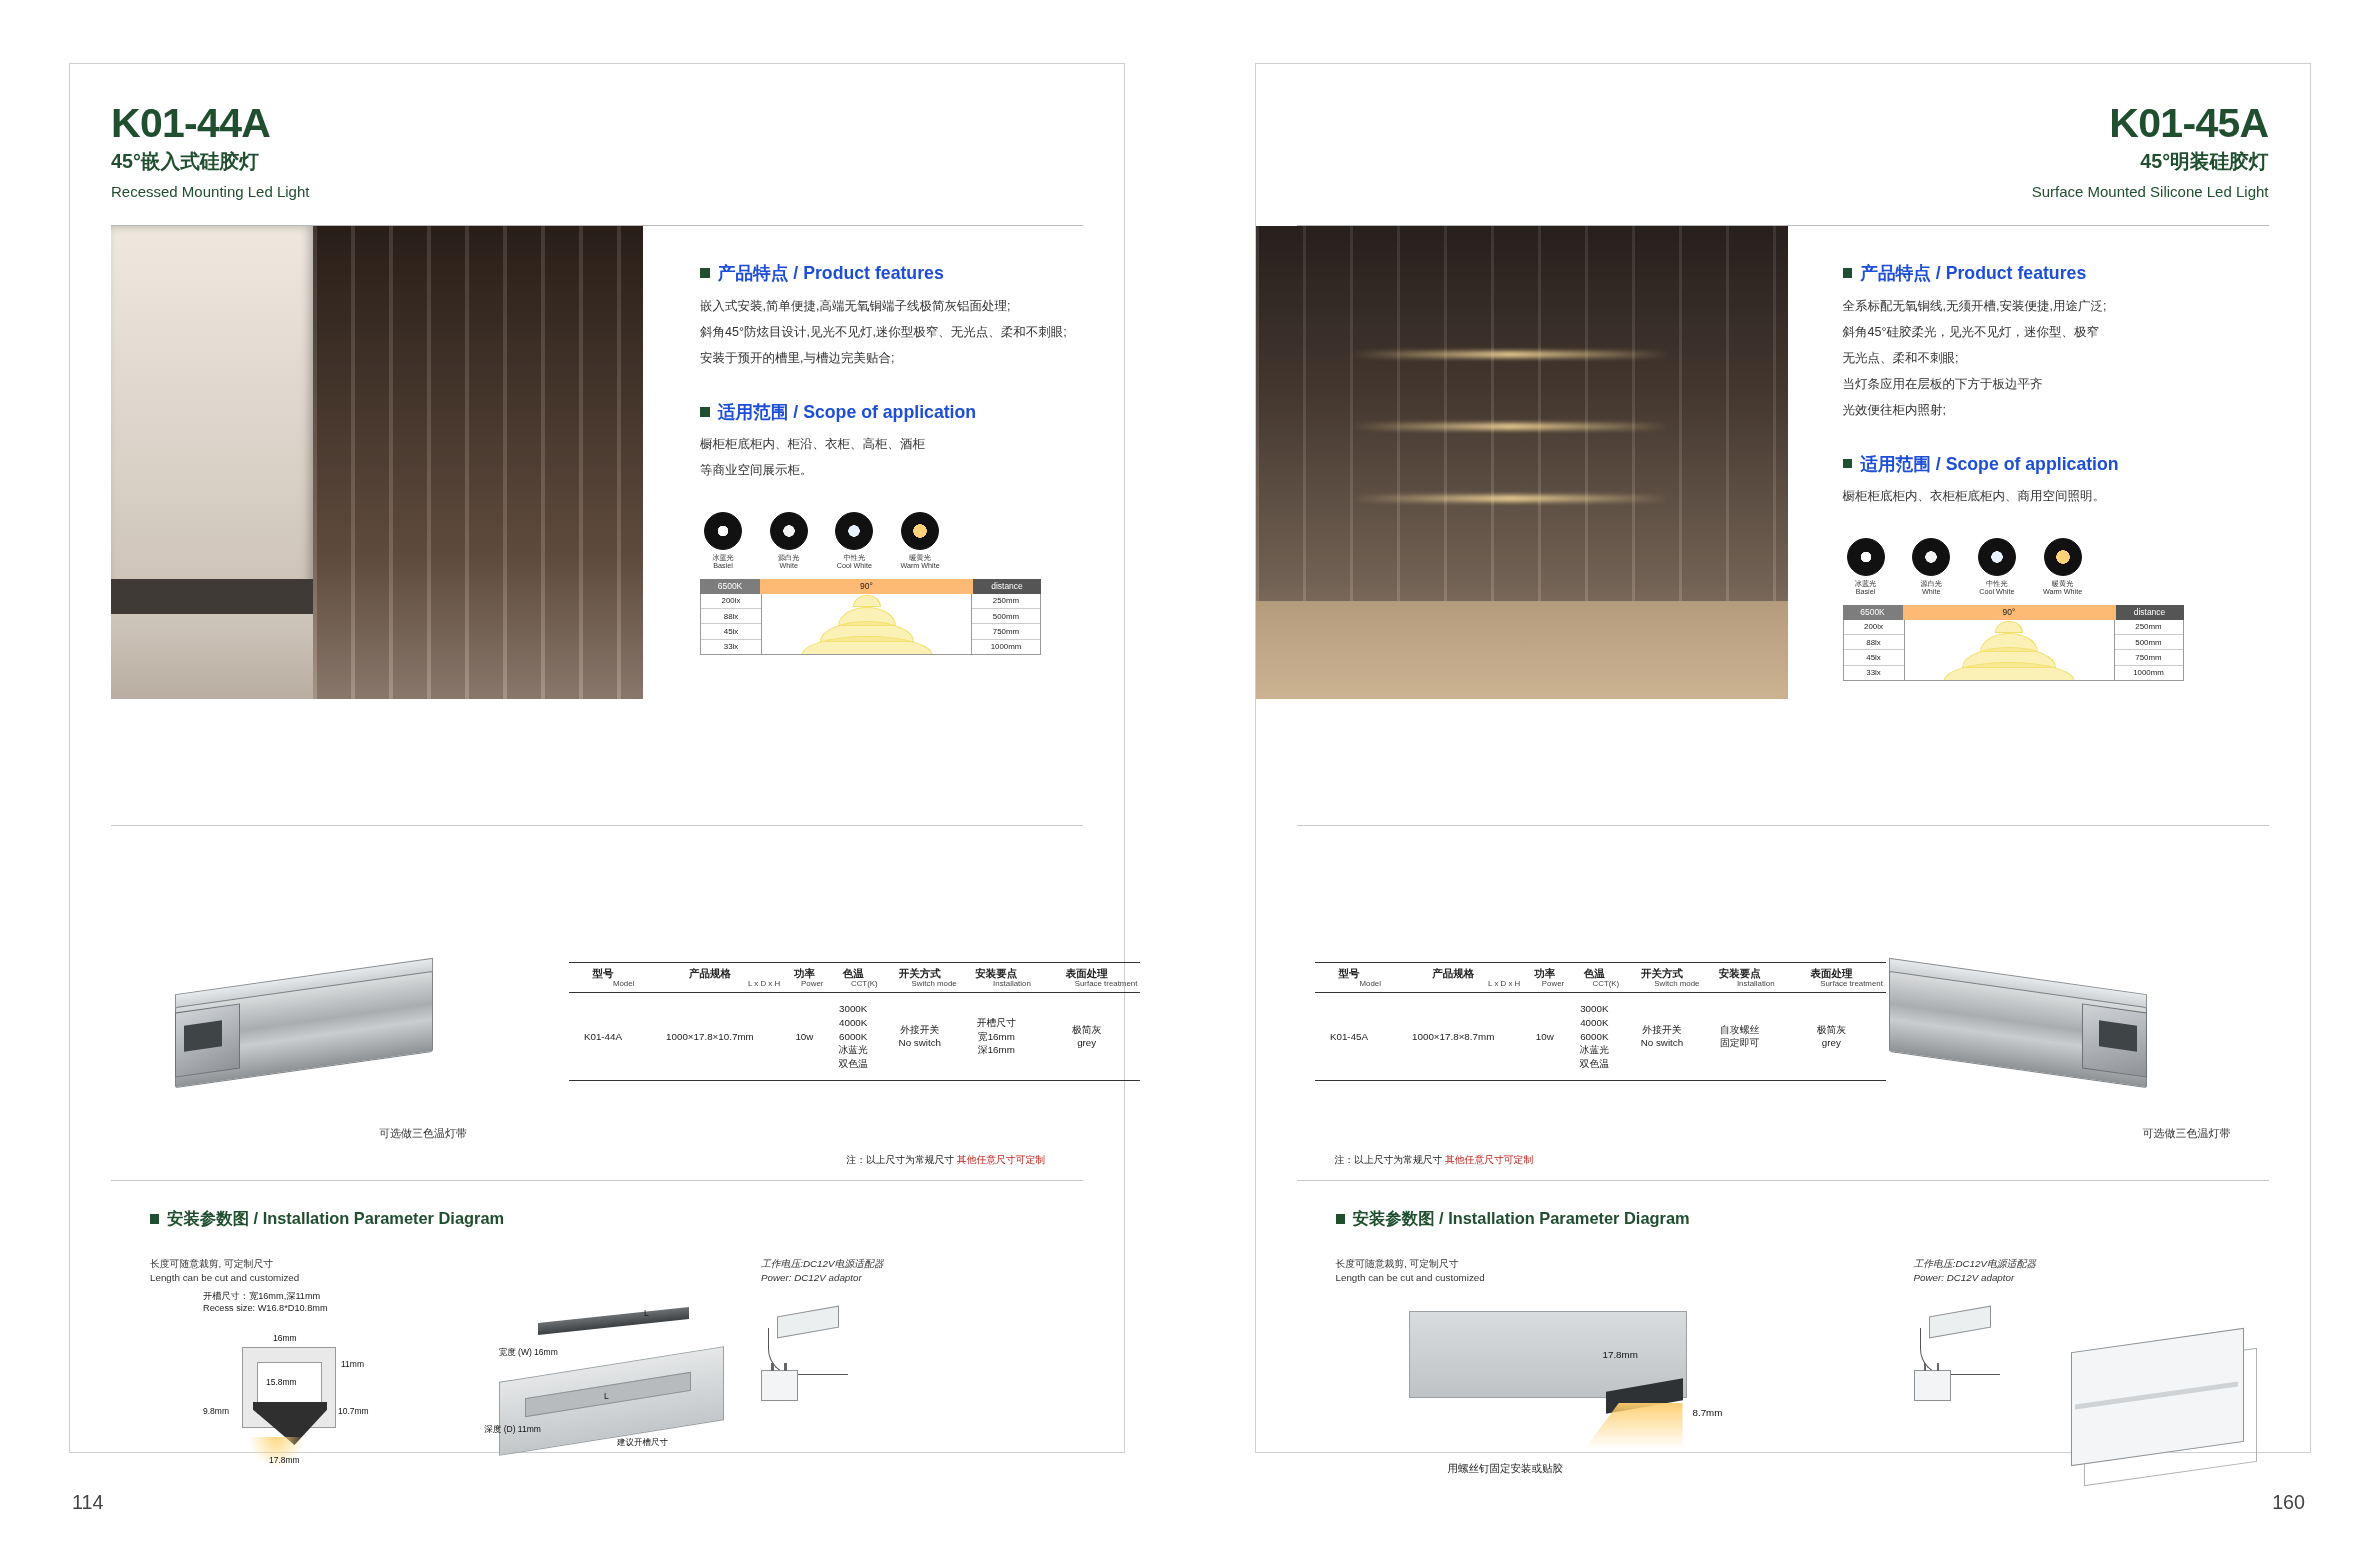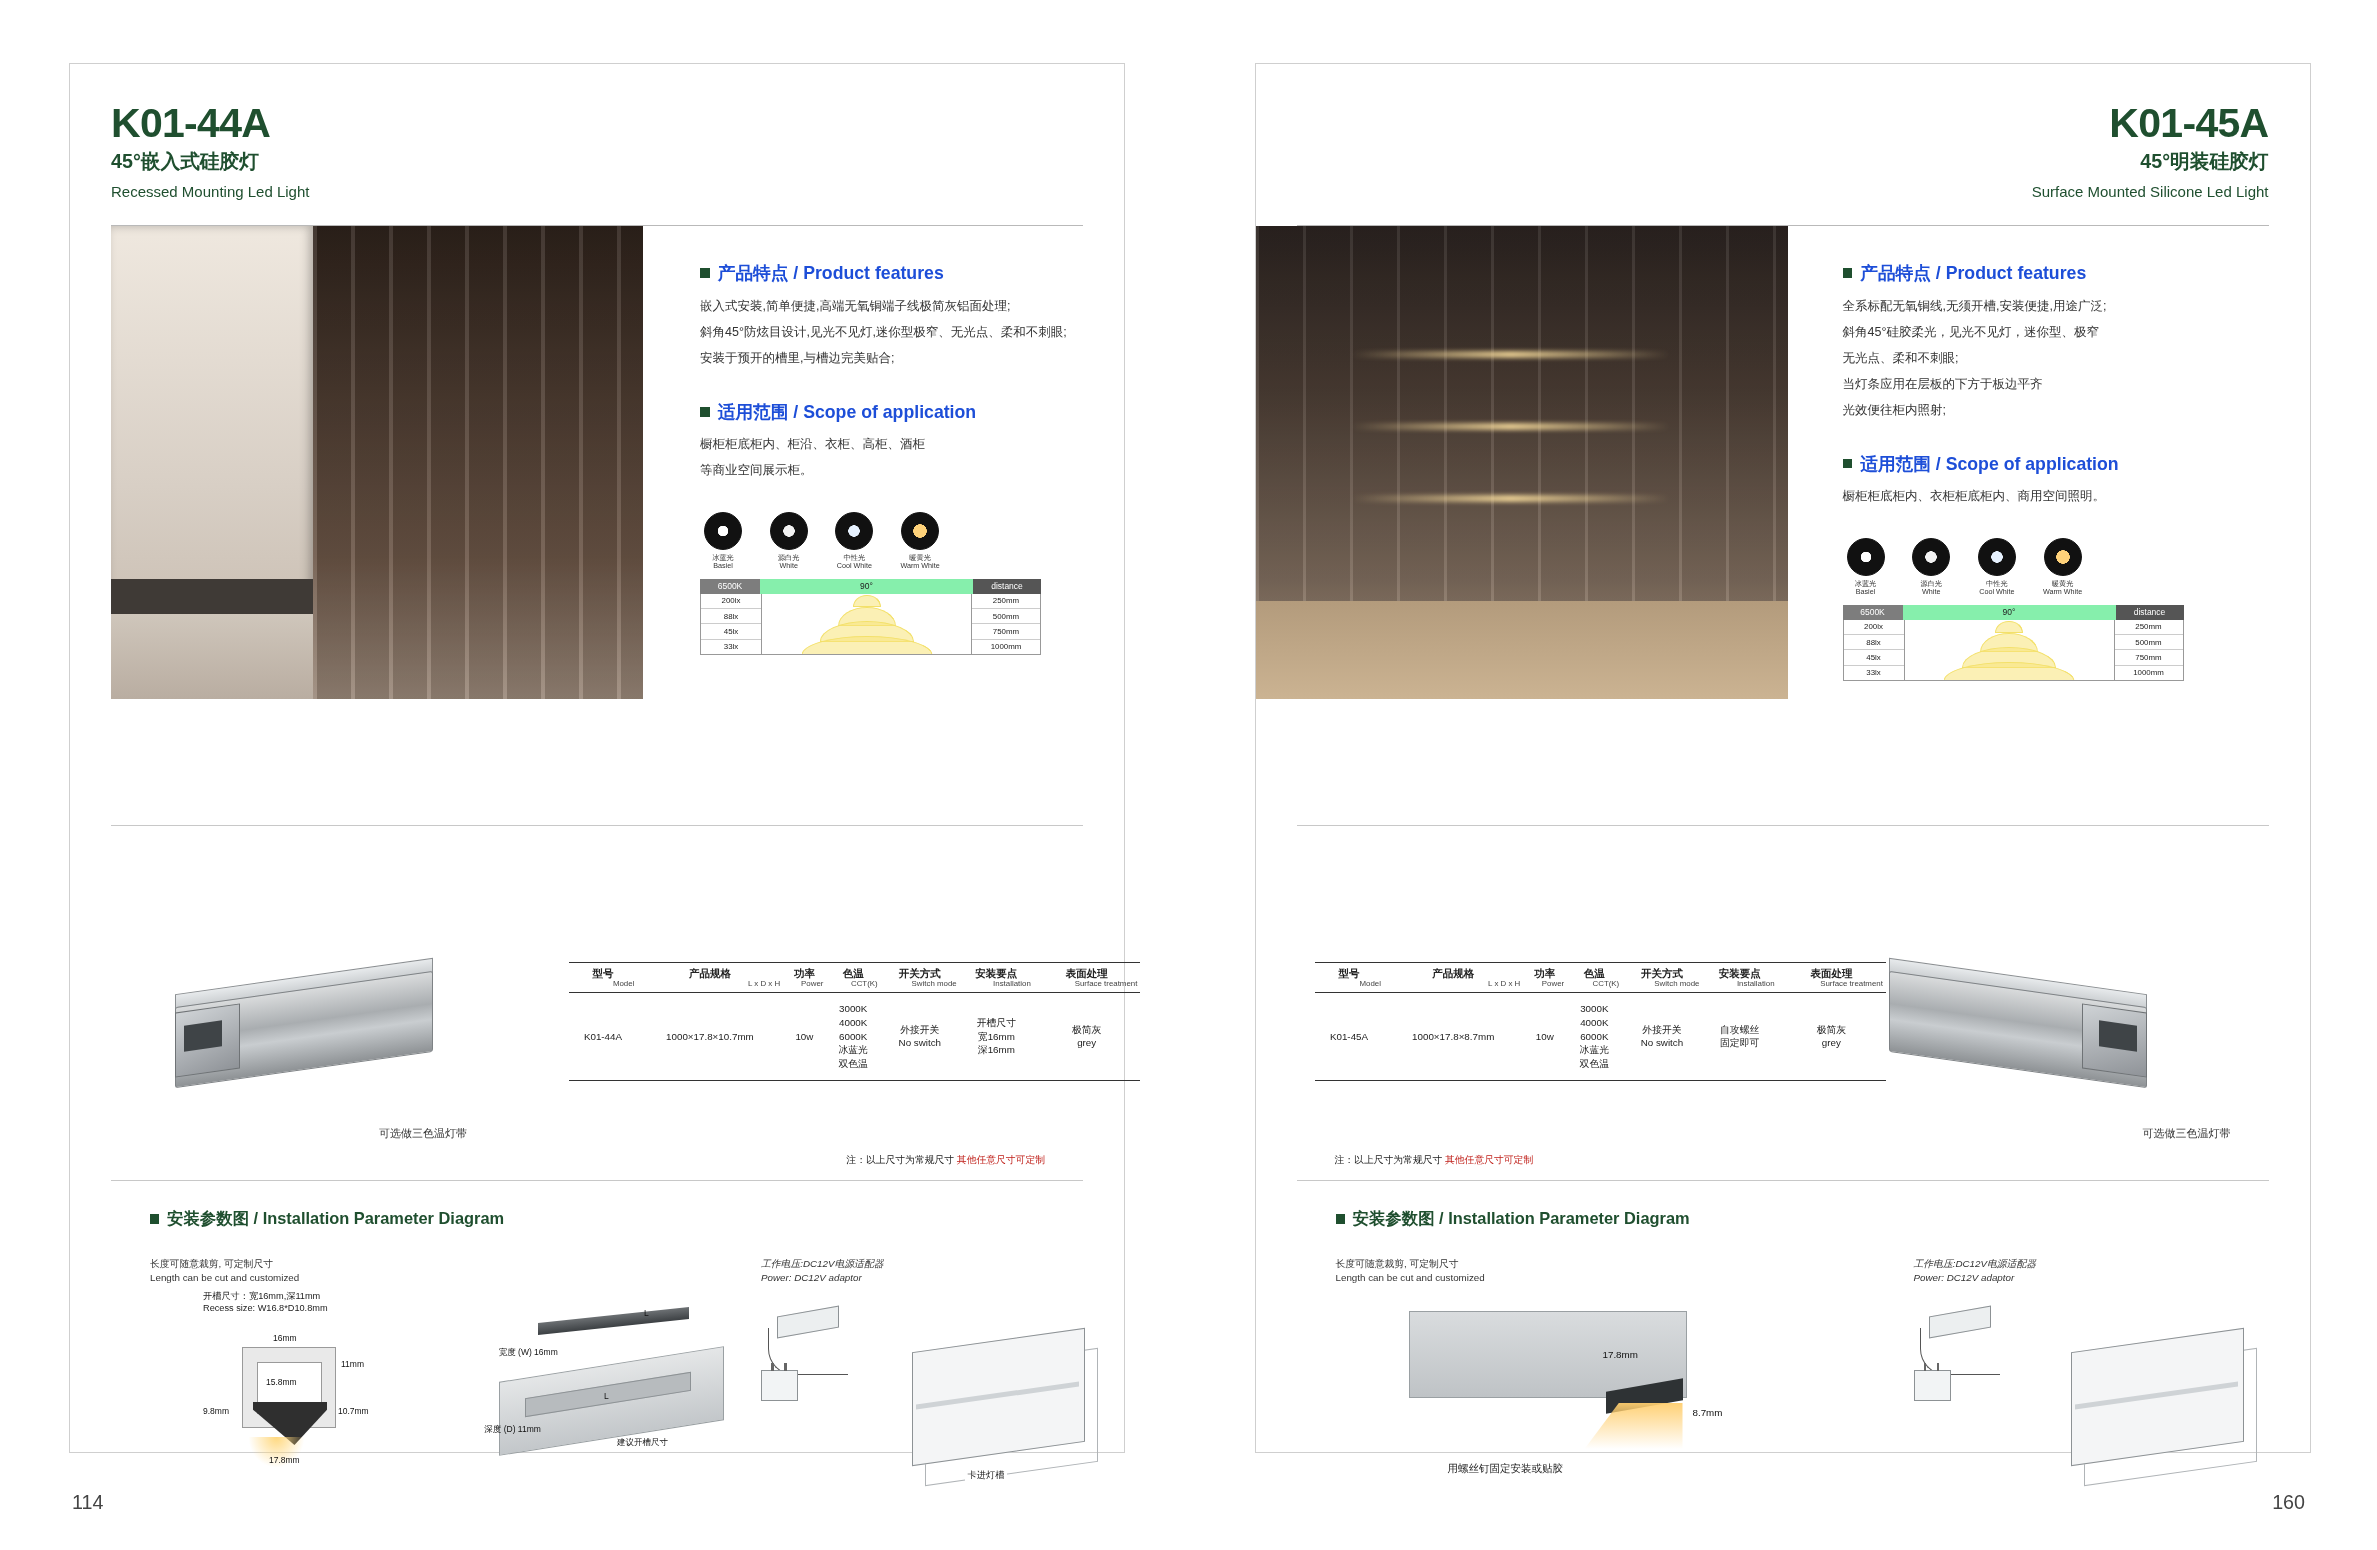--- a/index.html
+++ b/index.html
@@ -100,21 +100,21 @@
   .bulb.b2{background:radial-gradient(circle at 50% 50%, #f2f2f2 0 22%, #111 23% 100%);}
   .bulb.b3{background:radial-gradient(circle at 50% 50%, #e7f2ff 0 22%, #111 23% 100%);}
   .bulb.b4{background:radial-gradient(circle at 50% 50%, #ffd27a 0 26%, #111 27% 100%);}
   .cct .cn{font-size:7.2px;color:#333;margin-top:3.9px;line-height:1.1;}
   .cct .en{font-size:7.2px;color:#333;line-height:1.1;}
 
   
   .dist{margin-top:3.9px;width:341px;font-size:8.5px;}
   .dist .toprow{display:flex;align-items:stretch;height:14.4px;}
   .dist .k{background:#7d7d7d;color:#fff;width:60px;display:flex;align-items:center;justify-content:center;font-size:8.5px;}
-  .dist .beam{flex:1;background:#86efac;color:#222;display:flex;align-items:center;justify-content:center;font-size:8.5px;}
+  .dist .beam{flex:1;background:#fdba74;color:#222;display:flex;align-items:center;justify-content:center;font-size:8.5px;}
   .dist .dhead{width:68px;background:#555;color:#fff;display:flex;align-items:center;justify-content:center;font-size:8.5px;}
   .dist .body{display:flex;border:0.7px solid #999;border-top:none;}
   .dist .lux{width:60px;border-right:0.7px solid #999;}
   .dist .lux div{height:14.4px;display:flex;align-items:center;justify-content:center;border-bottom:0.7px solid #ccc;font-size:7.9px;}
   .dist .lux div:last-child{border-bottom:none;}
   .dist .cone{flex:1;position:relative;background:#fff;border-right:0.7px solid #999;overflow:hidden;}
   .dist .mm{width:68px;}
   .dist .mm div{height:14.4px;display:flex;align-items:center;justify-content:center;border-bottom:0.7px solid #ccc;font-size:7.9px;}
   .dist .mm div:last-child{border-bottom:none;}
   .arc{position:absolute;left:50%;transform:translateX(-50%);border-radius:50%/100% 100% 0 0;border:1.3px solid #f3e06a;background:rgba(247,228,120,.55);}
@@ -414,26 +414,20 @@
 
         <div class="adp">
           <div class="brick"></div>
           <div class="wire"></div>
           <div class="plug">
               <span class="pin" style="left:9.2px"></span>
               <span class="pin" style="left:22px"></span>
             </div>
         </div>
 
-        <div class="cab">
-          <div class="box2"></div>
-          <div class="box"></div>
-          <div class="shelf"></div>
-          <div class="cap">卡进灯槽</div>
-        </div>
       </div>
 
     </div>
     <div class="page-num">114</div>
   </div>
 
   <div class="page page-right">
     <div class="sheet">
 
       <div class="hdr">

